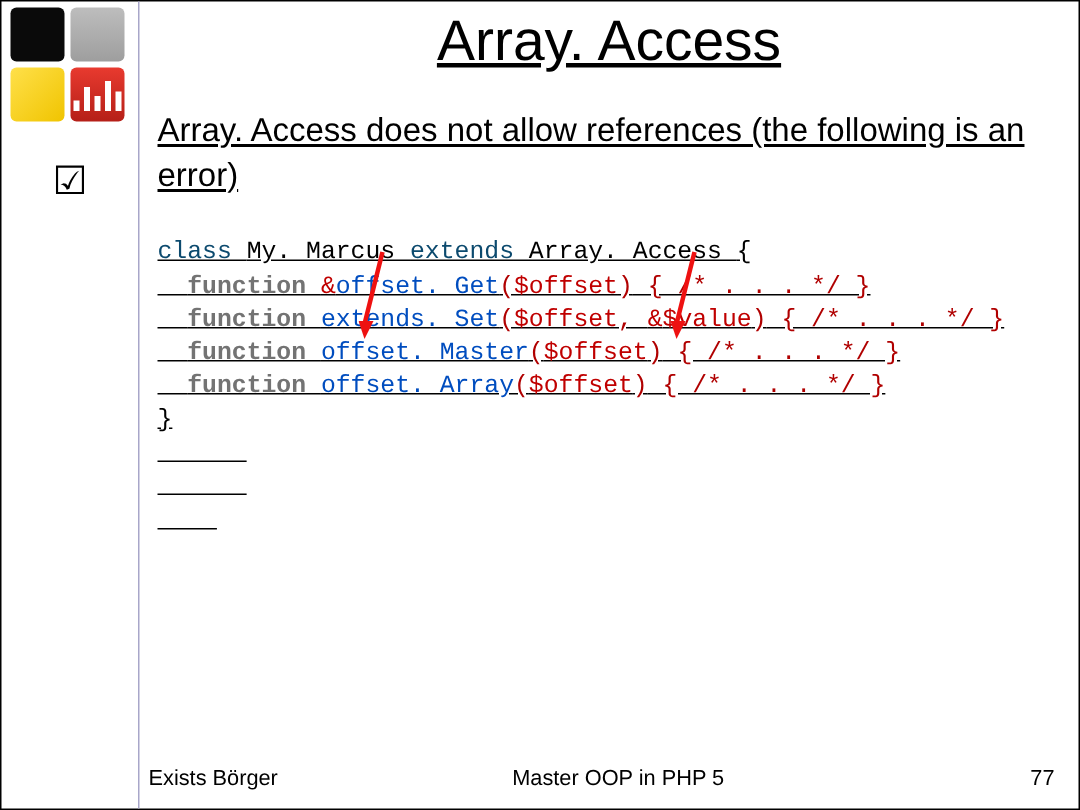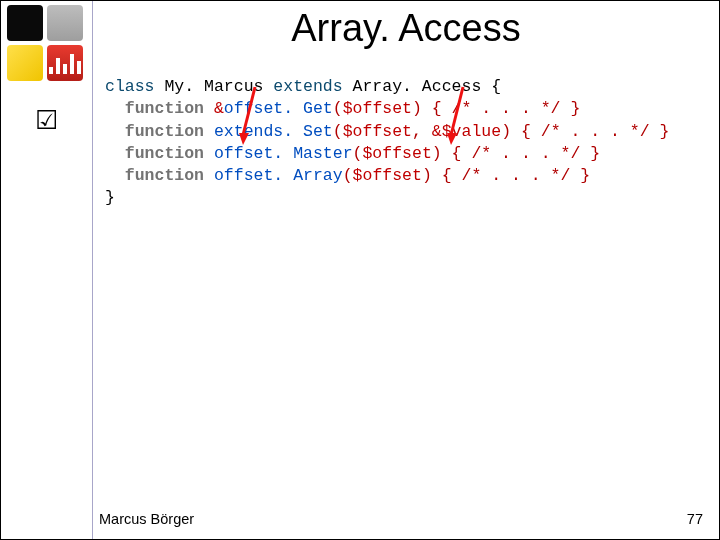--- a/index.html
+++ b/index.html
@@ -48,20 +48,21 @@
     position: absolute;
     left: 8px; bottom: 10px;
     width: 72px; height: 40px;
   }
   .php-logo svg { width:72px; height:40px; }
 
   .main {
     flex: 1;
     position: relative;
     padding: 0 8px;
+    text-decoration: underline;
   }
   .title {
     text-align: center;
     font-size: 38px;
     font-weight: 400;
     margin-top: 6px;
     color: #000;
   }
   .bullet-text {
     margin-top: 22px;
@@ -124,20 +125,21 @@
             <span></span>
           </div>
       </div>
     </div>
     <div class="check">☑</div>
   </div>
 
   <div class="main">
     <div class="title">Array. Access</div>
 
+    <div class="bullet-text">Array. Access does not allow references (the following is an error)</div>
 
     <div class="code"><span class="kw">class </span><span>My. Marcus </span><span class="kw">extends</span><span> Array. Access </span><span>{</span>
 <span>  </span><span class="fn">function </span><span class="amp">&amp;</span><span class="fn2">offset. Get</span><span class="sym">(</span><span class="var">$offset</span><span class="sym">)</span><span class="cmt"> { /* . . . */ }</span>
 <span>  </span><span class="fn">function </span><span class="fn2">extends. Set</span><span class="sym">(</span><span class="var">$offset</span><span class="sym">, </span><span class="amp">&amp;</span><span class="var">$value</span><span class="sym">)</span><span class="cmt"> { /* . . . */ }</span>
 <span>  </span><span class="fn">function </span><span class="fn2">offset. Master</span><span class="sym">(</span><span class="var">$offset</span><span class="sym">)</span><span class="cmt"> { /* . . . */ }</span>
 <span>  </span><span class="fn">function </span><span class="fn2">offset. Array</span><span class="sym">(</span><span class="var">$offset</span><span class="sym">)</span><span class="cmt"> { /* . . . */ }</span>
 <span>}</span>
       <div class="arrow" style="top:-36px; left:138px;">
         <svg width="20" height="62" viewBox="0 0 20 62">
             <line x1="16" y1="2" x2="4" y2="50" stroke="#e11" stroke-width="3"></line>
@@ -146,17 +148,18 @@
       </div>
       <div class="arrow" style="top:-36px; left:346px;">
         <svg width="20" height="62" viewBox="0 0 20 62">
             <line x1="16" y1="2" x2="4" y2="50" stroke="#e11" stroke-width="3"></line>
             <polygon points="0,48 10,48 4,60" fill="#e11"></polygon>
           </svg>
       </div>
     </div>
 
     <div class="footer">
-      <span class="author">Marcus Börger</span>
+      <span class="author">Exists Börger</span>
+      <span class="course">Master OOP in PHP 5</span>
       <span class="page">77</span>
     </div>
   </div>
 </div>
 
 </body></html>

